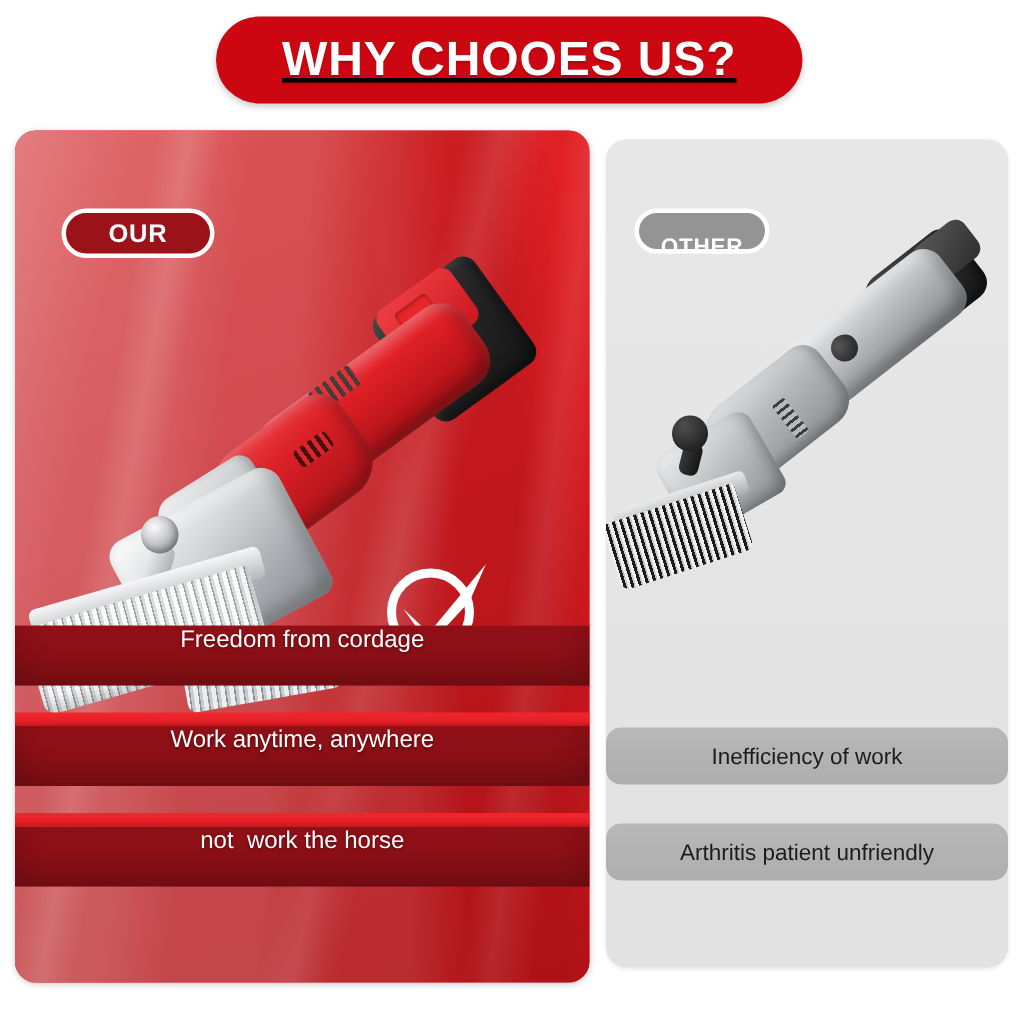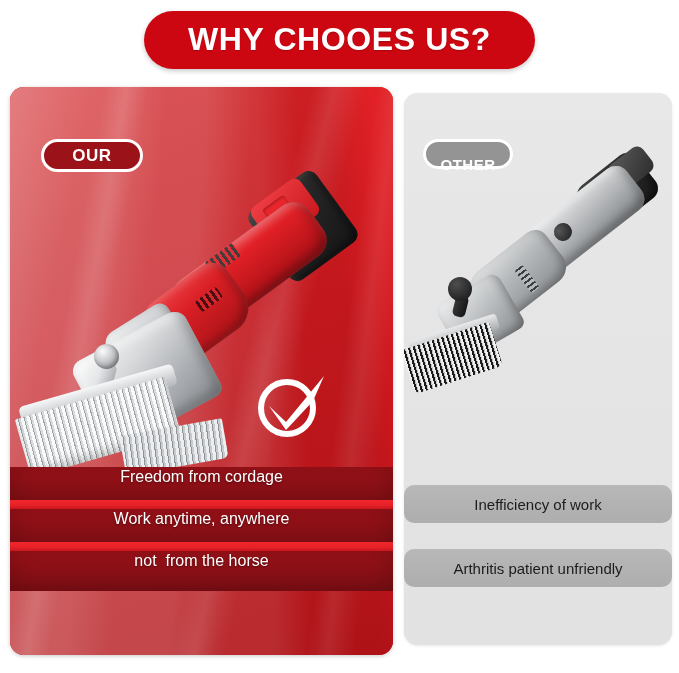--- a/index.html
+++ b/index.html
@@ -25,20 +25,21 @@
     display: flex;
     align-items: center;
     justify-content: center;
   }
   .title-badge {
     background: #cc0711;
     border-radius: 34px;
     padding: 9px 44px 11px 44px;
     box-shadow: 0 2px 5px rgba(0,0,0,0.22);
     display: inline-block;
+    text-decoration: underline;
   }
   .title-text {
     color: #ffffff;
     font-size: 32px;
     font-weight: bold;
     letter-spacing: 0.6px;
     line-height: 38px;
     white-space: nowrap;
     text-shadow: 0 1px 1px rgba(0,0,0,0.18);
   }
@@ -375,21 +376,21 @@
   }
   .band-our {
     position: relative;
     height: 40px;
     display: flex;
     align-items: flex-start;
     justify-content: center;
     background: linear-gradient(180deg, #a01219 0%, #8b1016 52%, #7d0e14 100%);
     box-shadow: inset 0 0 26px rgba(0,0,0,0.22);
   }
-  .band-our + .band-our { margin-top: 2px; }
+  .band-our + .band-our { margin-top: 27px; }
   .band-our::before {
     content: "";
     position: absolute;
     left: 0; right: 0; top: -9px;
     height: 9px;
     background: linear-gradient(180deg, #f2262c 0%, #e52128 60%, #c8161c 100%);
   }
   .band-our:first-child::before { display: none; }
   .band-our-label {
     color: #ffffff;
@@ -464,21 +465,21 @@
     </div>
 
     <div class="feature-list-our">
       <div class="band-our">
         <span class="band-our-label">Freedom from cordage</span>
       </div>
       <div class="band-our">
         <span class="band-our-label">Work anytime, anywhere</span>
       </div>
       <div class="band-our">
-        <span class="band-our-label">not  from the horse</span>
+        <span class="band-our-label">not  work the horse</span>
       </div>
     </div>
   </div>
 
   <div class="panel-other">
     <div class="gray-bg"></div>
 
     <div class="pill pill-other">
       <span class="pill-label">OTHER</span>
     </div>

